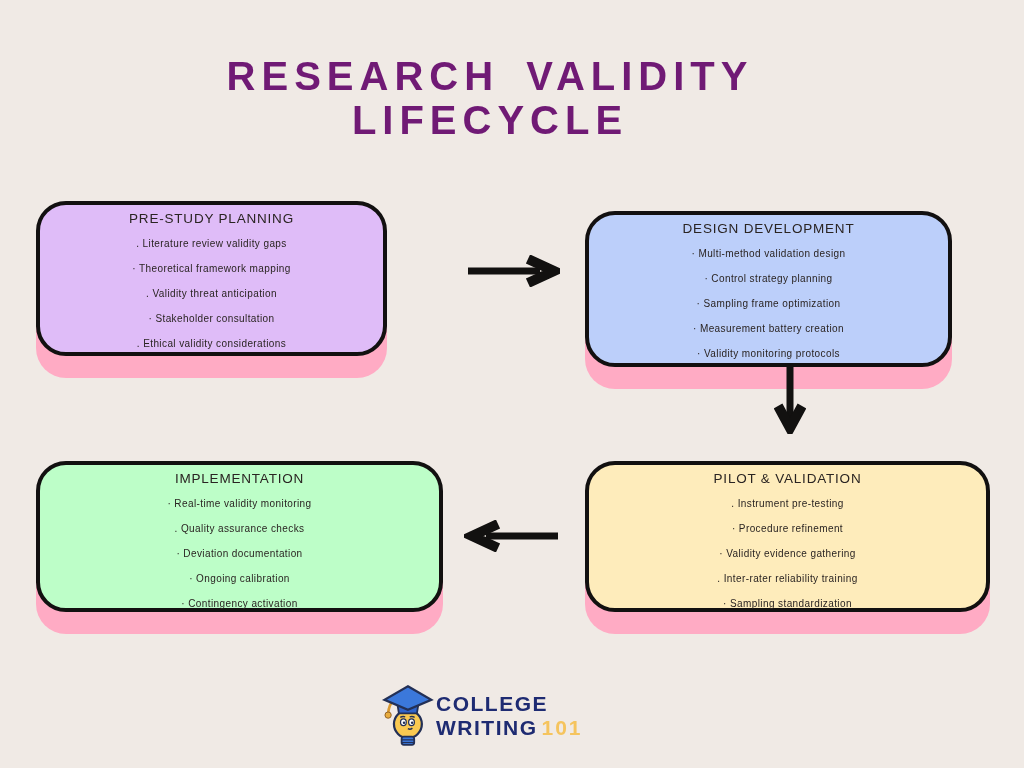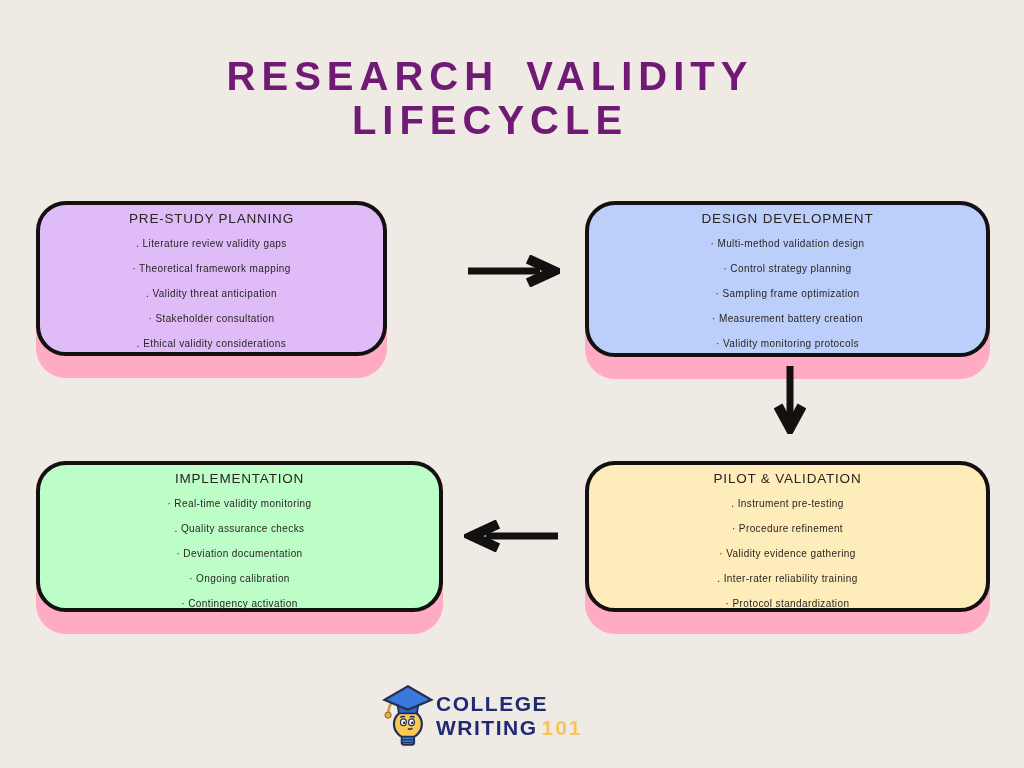--- a/index.html
+++ b/index.html
@@ -41,21 +41,21 @@
     position: absolute;
     left: 0; top: 0;
     width: 100%; height: 100%;
     border: 4.5px solid #121010;
     border-radius: 30px;
     padding-top: 2px;
     text-align: center;
     color: #2A2422;
   }
   .card-1 { left: 36px;  top: 201px; width: 351px; height: 155px; }
-  .card-2 { left: 585px; top: 201px; width: 405px; height: 156px; padding-left: 24px; }
+  .card-2 { left: 585px; top: 211px; width: 367px; height: 156px; padding-left: 24px; }
   .card-3 { left: 585px; top: 461px; width: 405px; height: 151px; border-radius: 15px; }
   .card-4 { left: 36px;  top: 461px; width: 407px; height: 151px; }
 
   .card-title {
     font-size: 13.5px;
     letter-spacing: 0.8px;
     line-height: 24px;
     font-weight: 500;
   }
   .card-item {
@@ -122,21 +122,21 @@
   </div>
 
   <div class="card card-3">
     <div class="card-shadow"></div>
     <div class="card-face" style="background-color: rgb(254, 236, 187);">
       <div class="card-title">PILOT &amp; VALIDATION</div>
       <div class="card-item">. Instrument pre-testing</div>
       <div class="card-item">· Procedure refinement</div>
       <div class="card-item">· Validity evidence gathering</div>
       <div class="card-item">. Inter-rater reliability training</div>
-      <div class="card-item">· Protocol standardization</div>
+      <div class="card-item">· Sampling standardization</div>
     </div>
   </div>
 
   <div class="card card-4">
     <div class="card-shadow"></div>
     <div class="card-face" style="background-color: rgb(189, 254, 200);">
       <div class="card-title">IMPLEMENTATION</div>
       <div class="card-item">· Real-time validity monitoring</div>
       <div class="card-item">. Quality assurance checks</div>
       <div class="card-item">· Deviation documentation</div>

